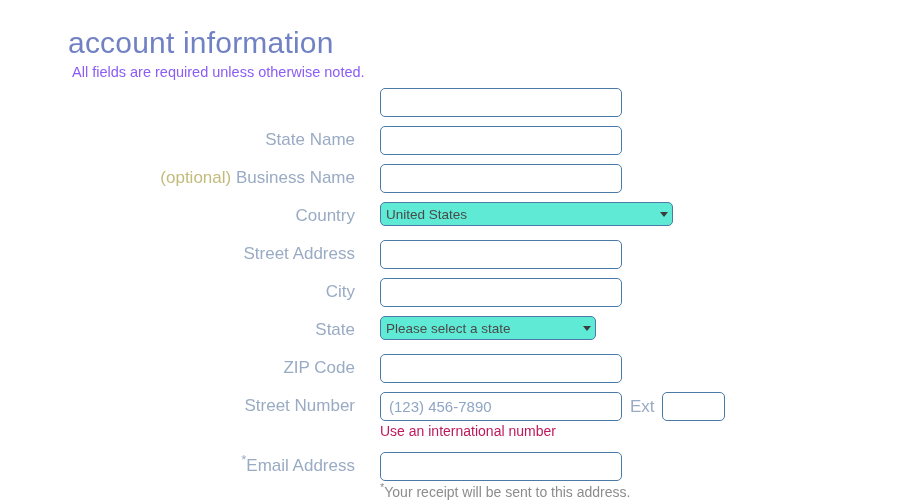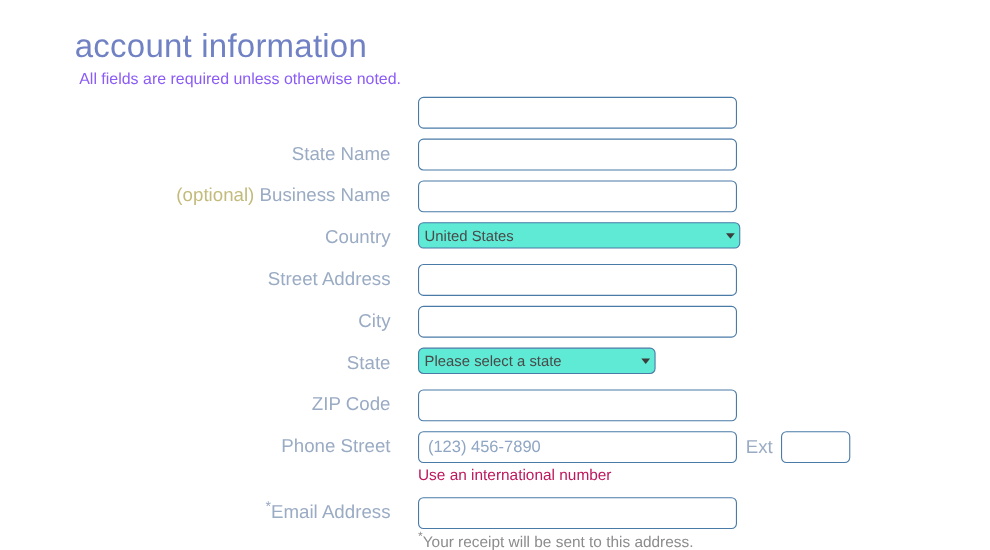--- a/index.html
+++ b/index.html
@@ -80,21 +80,21 @@
   }
 
   .field {
     position: absolute;
     left: 380px;
     top: 0;
   }
 
   .textbox {
     box-sizing: border-box;
-    width: 290px;
+    width: 242px;
     height: 29px;
     border: 1px solid #4a7ba6;
     border-radius: 5px;
     background: #ffffff;
     font-family: "Liberation Sans", sans-serif;
     font-size: 15px;
     font-weight: 300;
     color: #5f7fa8;
     padding: 0 8px;
     outline: none;
@@ -251,21 +251,21 @@
       <div class="label">
         <span>ZIP Code</span>
       </div>
       <div class="field">
         <input class="textbox" type="text" placeholder="" style="">
       </div>
     </div>
 
     <div class="row">
       <div class="label">
-        <span>Phone Street</span>
+        <span>Street Number</span>
       </div>
       <div class="field inline-row">
         <input class="textbox" type="text" placeholder="(123) 456-7890" style="">
         <span class="ext-label">Ext</span>
         <input class="textbox ext" type="text" placeholder="" style="">
       </div>
       <div class="helper blue" style="top:31px;">Use an international number</div>
     </div>
 
     <div class="row" style="height:22px;"></div>

